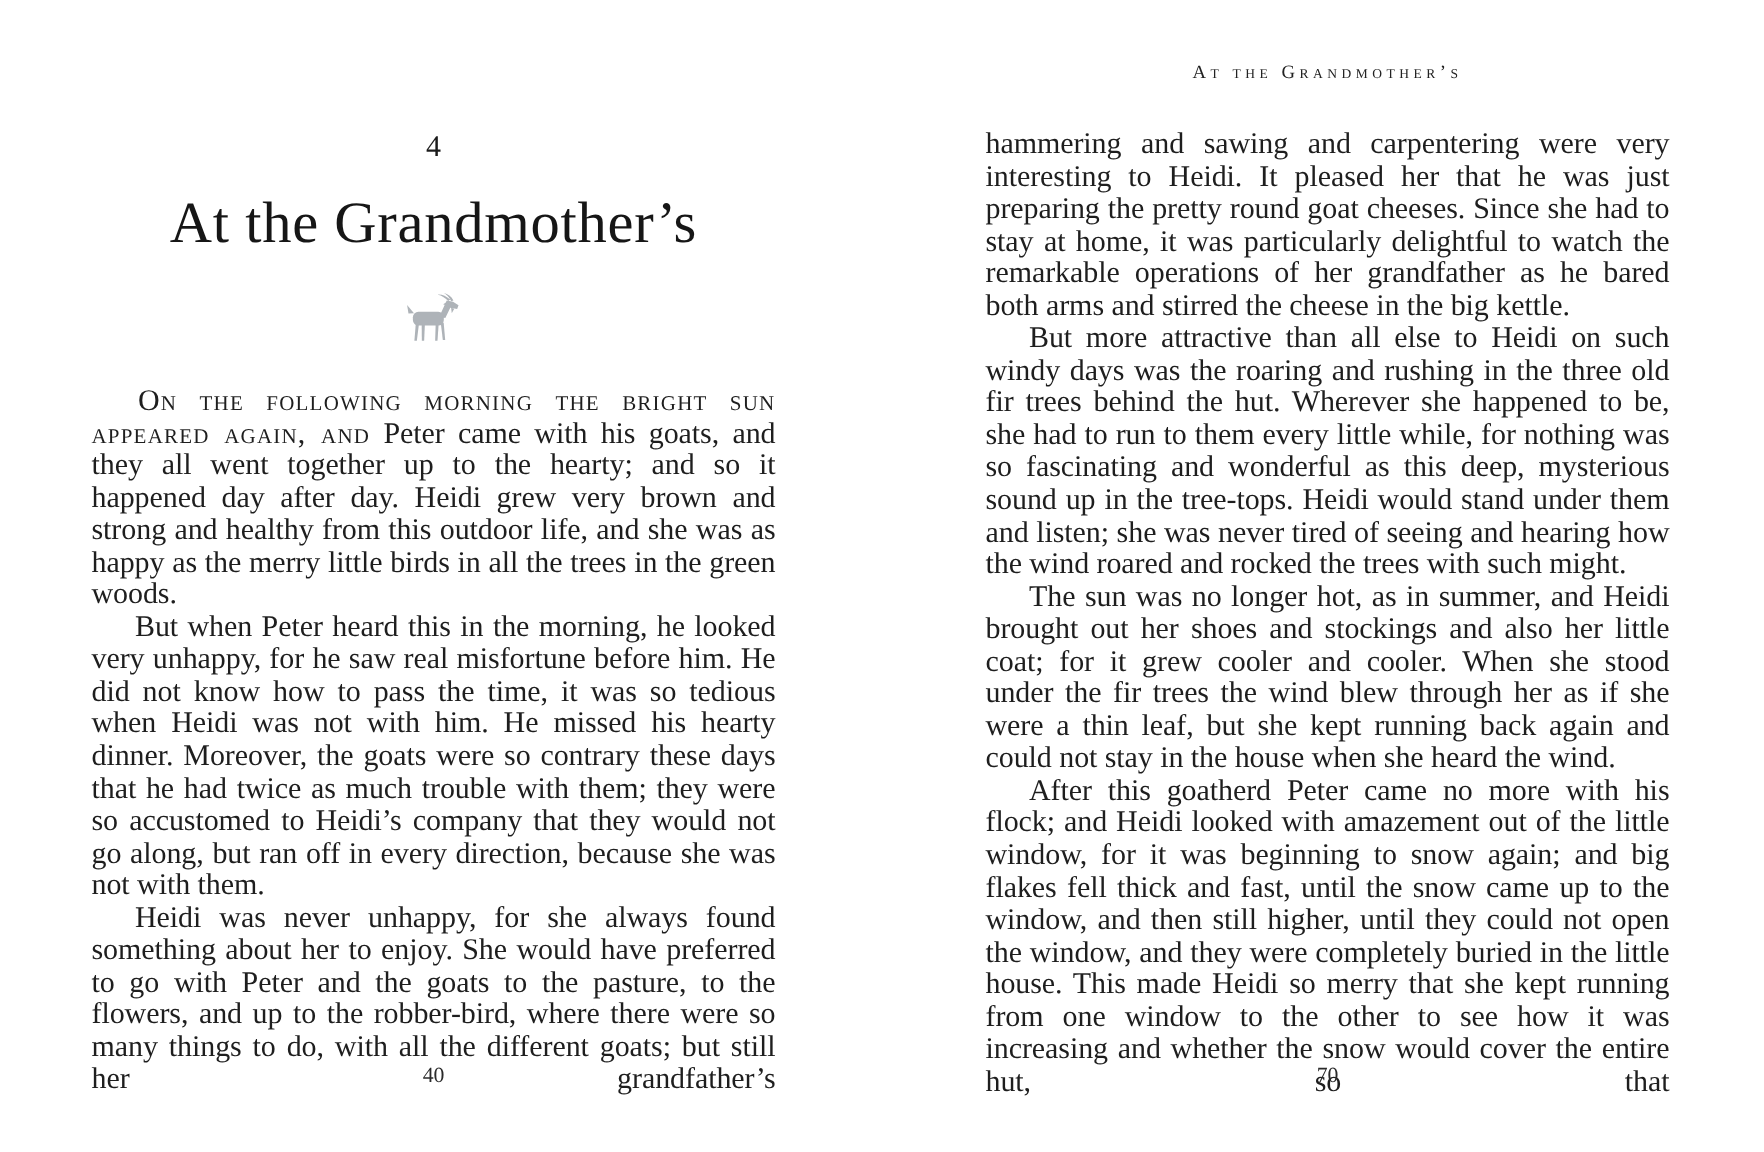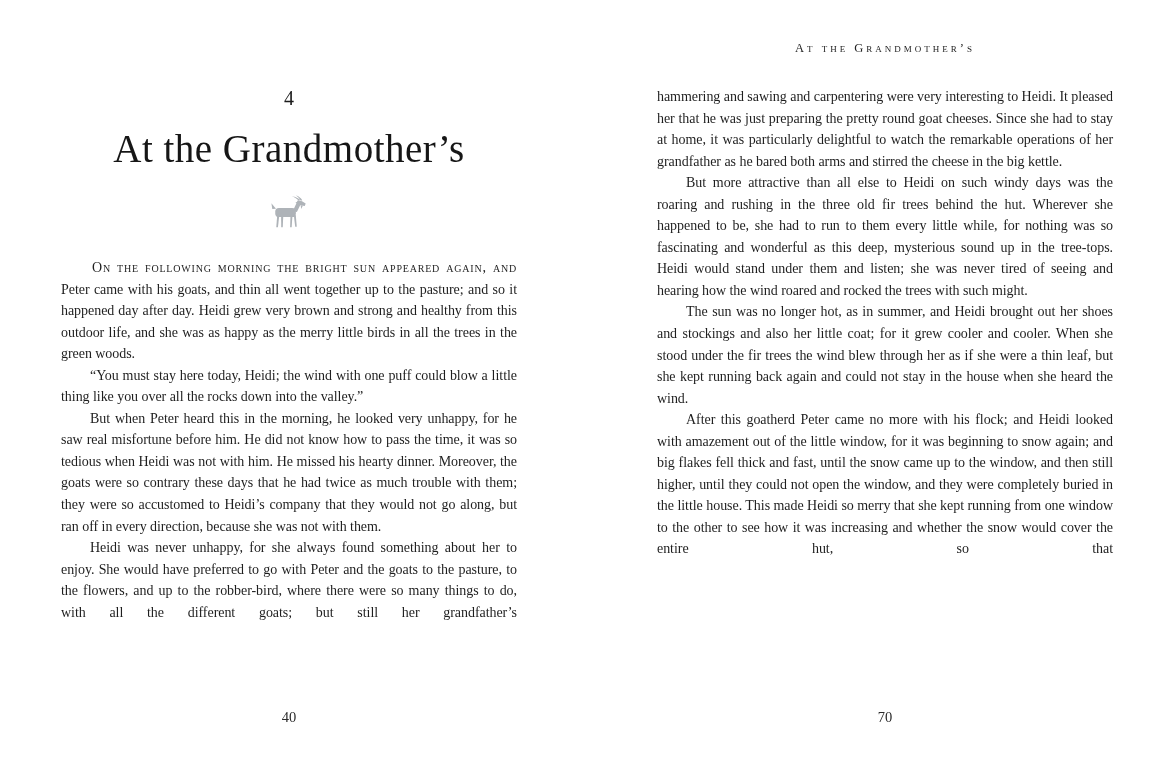--- a/index.html
+++ b/index.html
@@ -34,21 +34,21 @@
     position: absolute; top: 41px; left: 0; width: 100%;
     text-align: center; font-size: 12.5px; letter-spacing: 3px;
     color: #222222; font-variant: small-caps; text-transform: none;
   }
 
   .body-text { position: absolute; left: 0; width: 456px; }
   .left  .body-text { top: 257px; }
   .right .body-text { top: 86px; }
 
   .body-text p {
-    font-size: 14px;
+    font-size: 20px;
     line-height: 21.55px;
     text-align: justify;
     text-indent: 29px;
     letter-spacing: -0.05px;
     color: #1e1e1e;
   }
   .body-text p.opening, .body-text p.noindent { text-indent: 0; }
   .body-text p.cont { text-align-last: justify; }
 
   .smallcaps {
@@ -98,22 +98,21 @@
             <path d="M34.8,6.6 C32.2,4.2 30,2.6 27.2,2 C30.4,1.8 33.2,3.2 36.2,5.6 Z"></path>
             <path d="M36.9,6.8 C35.4,4 33.8,2.2 31.6,0.9 C34.4,1.4 36.9,3.4 38.5,6.2 Z"></path>
 
             <path d="M33.8,7.4 l-2.8,1.6 2.2,0.9 z"></path>
           </g>
         </svg>
       </span>
     </div>
 
     <div class="body-text">
-      <p class="opening"><span class="smallcaps">On the following morning the bright sun appeared again, and</span><span> Peter came with his goats, and thin all went together up to the pasture; and so it happened day after day. Heidi grew very brown and strong and healthy from this outdoor life, and she was as happy as the merry little birds in all the trees in the green woods.</span></p>
-      <p>“You must stay here today, Heidi; the wind with one puff could blow a little thing like you over all the rocks down into the valley.”</p>
+      <p class="opening"><span class="smallcaps">On the following morning the bright sun appeared again, and</span><span> Peter came with his goats, and they all went together up to the hearty; and so it happened day after day. Heidi grew very brown and strong and healthy from this outdoor life, and she was as happy as the merry little birds in all the trees in the green woods.</span></p>
       <p>But when Peter heard this in the morning, he looked very unhappy, for he saw real misfortune before him. He did not know how to pass the time, it was so tedious when Heidi was not with him. He missed his hearty dinner. Moreover, the goats were so contrary these days that he had twice as much trouble with them; they were so accustomed to Heidi’s company that they would not go along, but ran off in every direction, because she was not with them.</p>
       <p class="cont">Heidi was never unhappy, for she always found something about her to enjoy. She would have preferred to go with Peter and the goats to the pasture, to the flowers, and up to the robber-bird, where there were so many things to do, with all the different goats; but still her grandfather’s</p>
     </div>
 
     <div class="folio">40</div>
   </section>
 
   <section class="page right">
 
     <div class="running-head">At the Grandmother’s</div>

